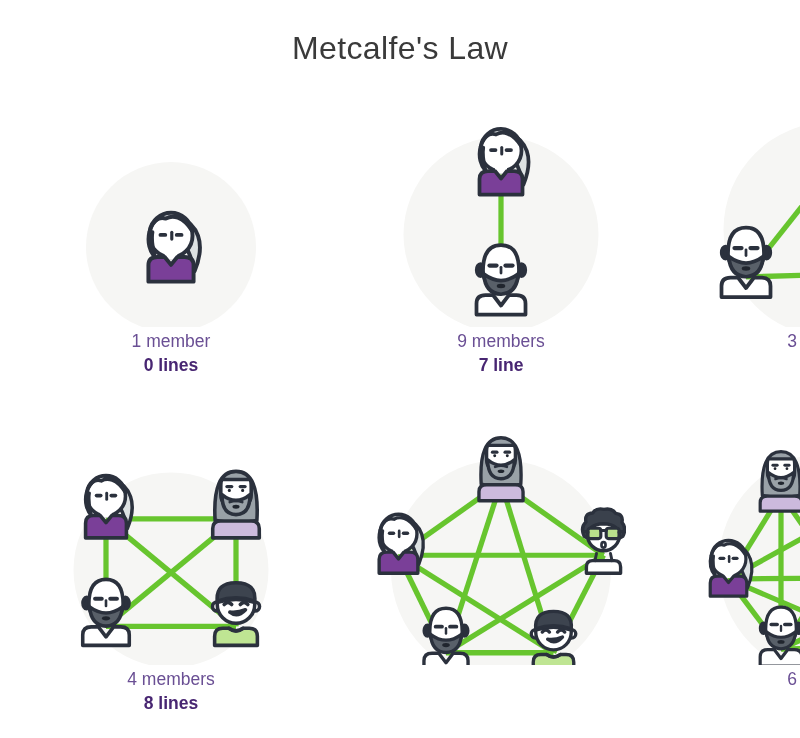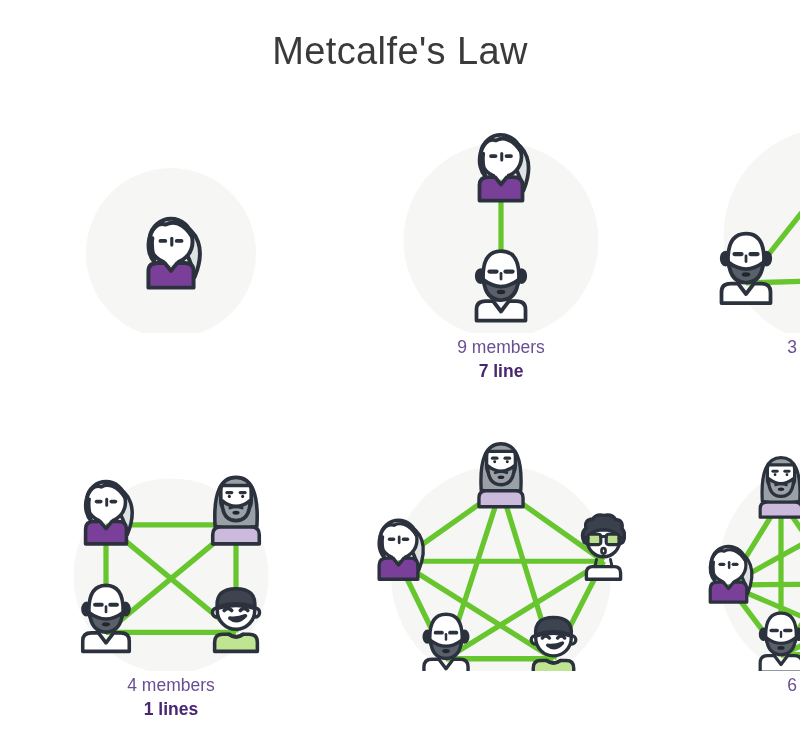--- a/index.html
+++ b/index.html
@@ -1,18 +1,18 @@
 <!DOCTYPE html>
 <html><head>
 <meta charset="utf-8">
 <style>
   * { box-sizing: border-box; }
   body { margin:0; background:#ffffff; font-family:"Liberation Sans", sans-serif; }
   .page { width:800px; height:738px; background:#ffffff; overflow:hidden; margin:0 auto; }
-  .title { text-align:center; font-size:38px; font-weight:300; color:#3a3a3a; letter-spacing:0.4px;
+  .title { text-align:center; font-size:32px; font-weight:300; color:#3a3a3a; letter-spacing:0.4px;
            margin:30px 0 0 0; }
   .grid { display:grid; grid-template-columns:repeat(3, 1fr); row-gap:26px; padding:0 6px; margin-top:14px; }
   .panel { display:flex; flex-direction:column; align-items:center; }
   svg.net { display:block; }
   .caption { text-align:center; margin-top:2px; line-height:1.38; font-size:17.5px; }
   .members { color:#6a4f94; font-weight:400; }
   .lines   { color:#482672; font-weight:700; }
   .defs-holder { position:absolute; width:0; height:0; overflow:hidden; }
 </style>
 </head>
@@ -95,20 +95,24 @@
 <div class="page">
   <h1 class="title">Metcalfe's Law</h1>
 
   <div class="grid">
 
     <figure class="panel">
       <svg class="net" width="250" height="230" viewBox="0 0 100 92">
           <circle cx="50" cy="60" r="34" fill="#f6f6f4"></circle>
           <use href="#av-woman" transform="translate(50 56) scale(1.05)"></use>
         </svg>
+      <figcaption class="caption">
+        <div class="members">1 member</div>
+        <div class="lines">0 lines</div>
+      </figcaption>
     </figure>
 
     <figure class="panel">
       <svg class="net" width="250" height="230" viewBox="0 0 100 92">
           <circle cx="50" cy="55" r="39" fill="#f6f6f4"></circle>
           <line x1="50" y1="31" x2="50" y2="79" stroke="#67c52e" stroke-width="2.1"></line>
           <use href="#av-woman" transform="translate(50 22) scale(1)"></use>
           <use href="#av-bald-man" transform="translate(50 70) scale(1)"></use>
         </svg>
       <figcaption class="caption">
@@ -142,21 +146,21 @@
           <line x1="76" y1="33.55" x2="24" y2="76.55" stroke="#67c52e" stroke-width="2.1"></line>
           <line x1="76" y1="33.55" x2="76" y2="76.55" stroke="#67c52e" stroke-width="2.1"></line>
           <line x1="24" y1="76.55" x2="76" y2="76.55" stroke="#67c52e" stroke-width="2.1"></line>
           <use href="#av-woman" transform="translate(24 25) scale(0.95)"></use>
           <use href="#av-longhair-man" transform="translate(76 25) scale(0.95)"></use>
           <use href="#av-bald-man" transform="translate(24 68) scale(0.95)"></use>
           <use href="#av-beanie-guy" transform="translate(76 68) scale(0.95)"></use>
         </svg>
       <figcaption class="caption">
         <div class="members">4 members</div>
-        <div class="lines">1 lines</div>
+        <div class="lines">8 lines</div>
       </figcaption>
     </figure>
 
     <figure class="panel">
       <svg class="net" width="250" height="230" viewBox="0 0 100 92">
           <circle cx="50" cy="54" r="44" fill="#f6f6f4"></circle>
           <line x1="50" y1="19.1" x2="91" y2="48.1" stroke="#67c52e" stroke-width="2.1"></line>
           <line x1="50" y1="19.1" x2="71" y2="87.1" stroke="#67c52e" stroke-width="2.1"></line>
           <line x1="50" y1="19.1" x2="28" y2="87.1" stroke="#67c52e" stroke-width="2.1"></line>
           <line x1="50" y1="19.1" x2="9" y2="48.1" stroke="#67c52e" stroke-width="2.1"></line>

